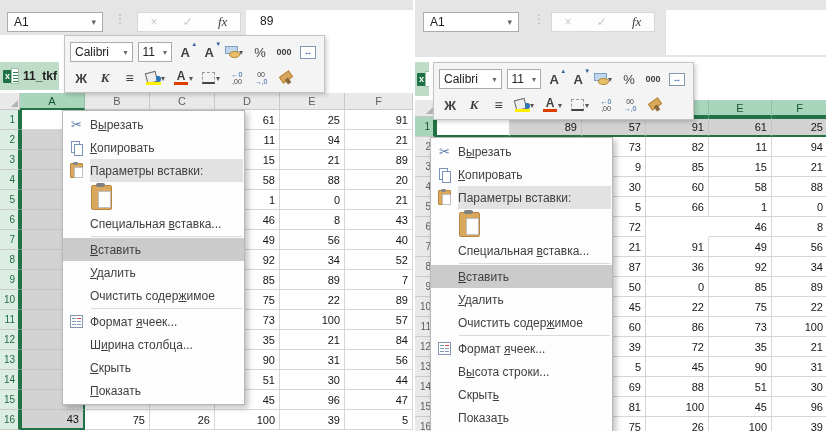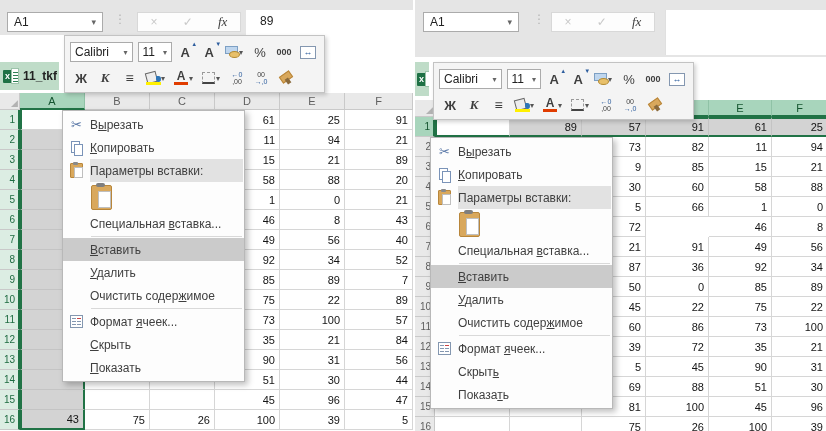--- a/index.html
+++ b/index.html
@@ -385,20 +385,24 @@
         </div>
         <div class="menu-sep"></div>
         <div class="menu-item">
           <span class="mi-icon">
             <span class="format-cells-icon"></span>
           </span>
           <span class="mi-label">Формат <span class="ul">я</span>чеек...</span>
         </div>
         <div class="menu-item">
           <span class="mi-icon"></span>
+          <span class="mi-label">Ш<span class="ul">и</span>рина столбца...</span>
+        </div>
+        <div class="menu-item">
+          <span class="mi-icon"></span>
           <span class="mi-label"><span class="ul">С</span>крыть</span>
         </div>
         <div class="menu-item">
           <span class="mi-icon"></span>
           <span class="mi-label"><span class="ul">П</span>оказать</span>
         </div>
       </div>
   </div>
 
   <div class="window" id="win-right">
@@ -653,20 +657,24 @@
         </div>
         <div class="menu-sep"></div>
         <div class="menu-item">
           <span class="mi-icon">
             <span class="format-cells-icon"></span>
           </span>
           <span class="mi-label">Формат <span class="ul">я</span>чеек...</span>
         </div>
         <div class="menu-item">
           <span class="mi-icon"></span>
+          <span class="mi-label">В<span class="ul">ы</span>сота строки...</span>
+        </div>
+        <div class="menu-item">
+          <span class="mi-icon"></span>
           <span class="mi-label">Скрыт<span class="ul">ь</span></span>
         </div>
         <div class="menu-item">
           <span class="mi-icon"></span>
           <span class="mi-label">Показа<span class="ul">т</span>ь</span>
         </div>
       </div>
   </div>
 </div>
 

